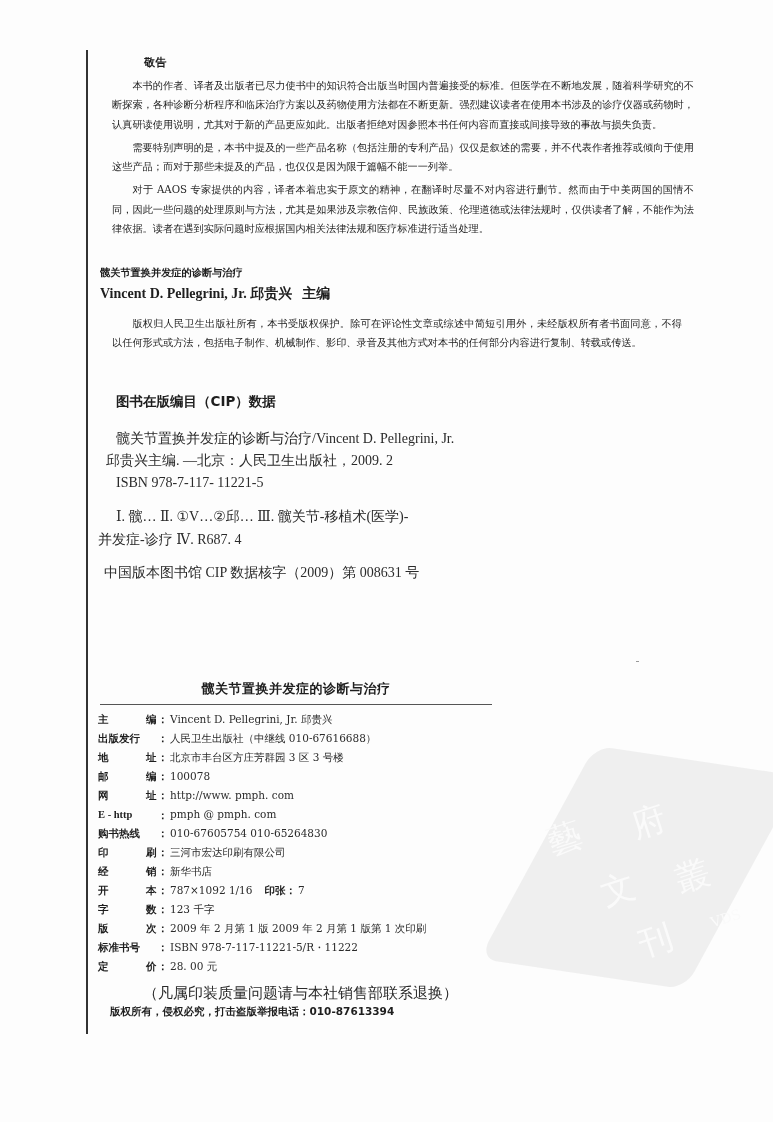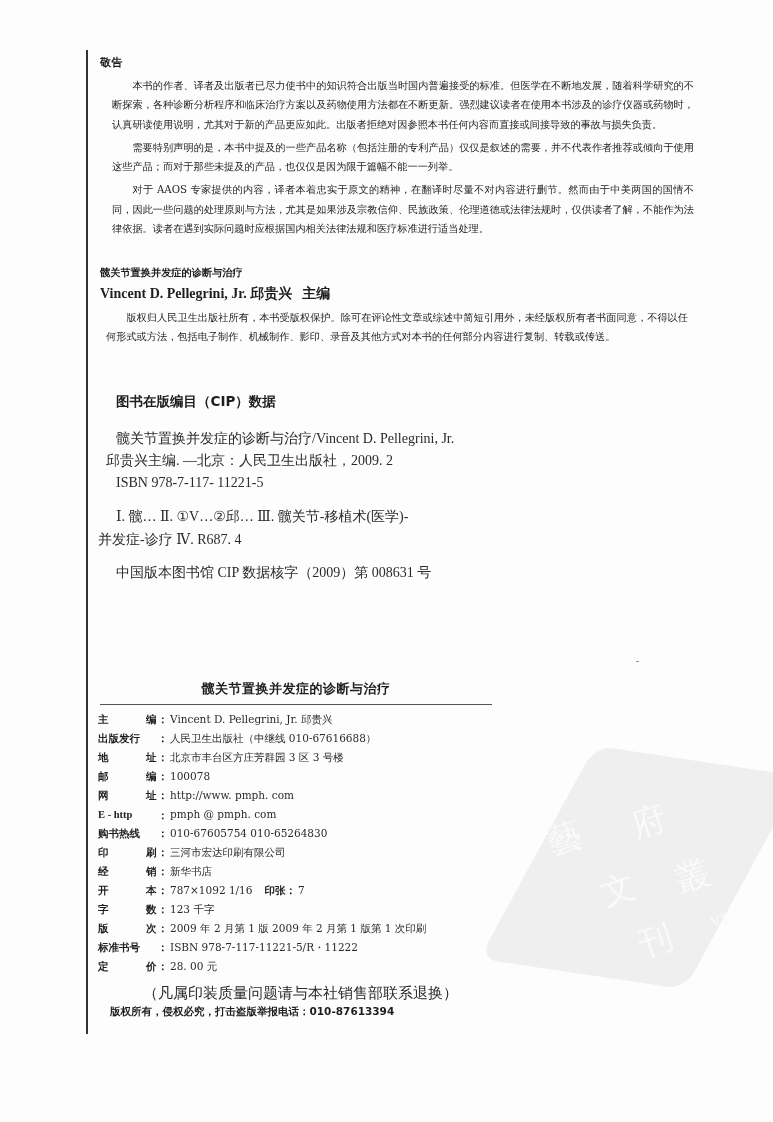--- a/index.html
+++ b/index.html
@@ -33,20 +33,21 @@
       position: absolute;
       left: 100px;
       width: 594px;
     }
     .notice-heading {
       top: 55px;
       font-family: "DejaVu Sans", "Liberation Sans", sans-serif;
       font-weight: bold;
       font-size: 11px;
       letter-spacing: 0.5px;
+      margin-left: 44px;
     }
     .notice-body {
       top: 76px;
       font-size: 10.2px;
       line-height: 19.3px;
       text-align: justify;
     }
     .notice-body p {
       margin: 0 0 4px 12px;
       text-indent: 2em;
@@ -63,21 +64,21 @@
       font-weight: bold;
       font-size: 14px;
     }
     .book-editors-small .gap { display: inline-block; width: 10px; }
     .copyright-body {
       top: 302px;
       font-size: 10.2px;
       line-height: 19.3px;
       text-align: justify;
     }
-    .copyright-body p { margin: 6px; text-indent: 2em; }
+    .copyright-body p { margin: 12px; text-indent: 2em; }
 
     .cip-heading {
       position: absolute;
       left: 116px;
       top: 393px;
       font-family: "DejaVu Sans", "Liberation Sans", sans-serif;
       font-weight: bold;
       font-size: 13.5px;
     }
     .cip-line {
@@ -85,21 +86,21 @@
       font-family: "Liberation Serif", "DejaVu Serif", serif;
       font-size: 14px;
       color: #2a2a2a;
       white-space: nowrap;
     }
     .cip-l1 { left: 116px; top: 430px; }
     .cip-l2 { left: 106px; top: 452px; }
     .cip-l3 { left: 116px; top: 475px; }
     .cip-l4 { left: 116px; top: 508px; }
     .cip-l5 { left: 98px; top: 531px; }
-    .cip-l6 { left: 116px; top: 564px; }
+    .cip-l6 { left: 104px; top: 564px; }
 
     .colophon-title {
       position: absolute;
       left: 100px;
       width: 392px;
       top: 680px;
       text-align: center;
       font-family: "DejaVu Sans", "Liberation Sans", sans-serif;
       font-weight: bold;
       font-size: 13px;

